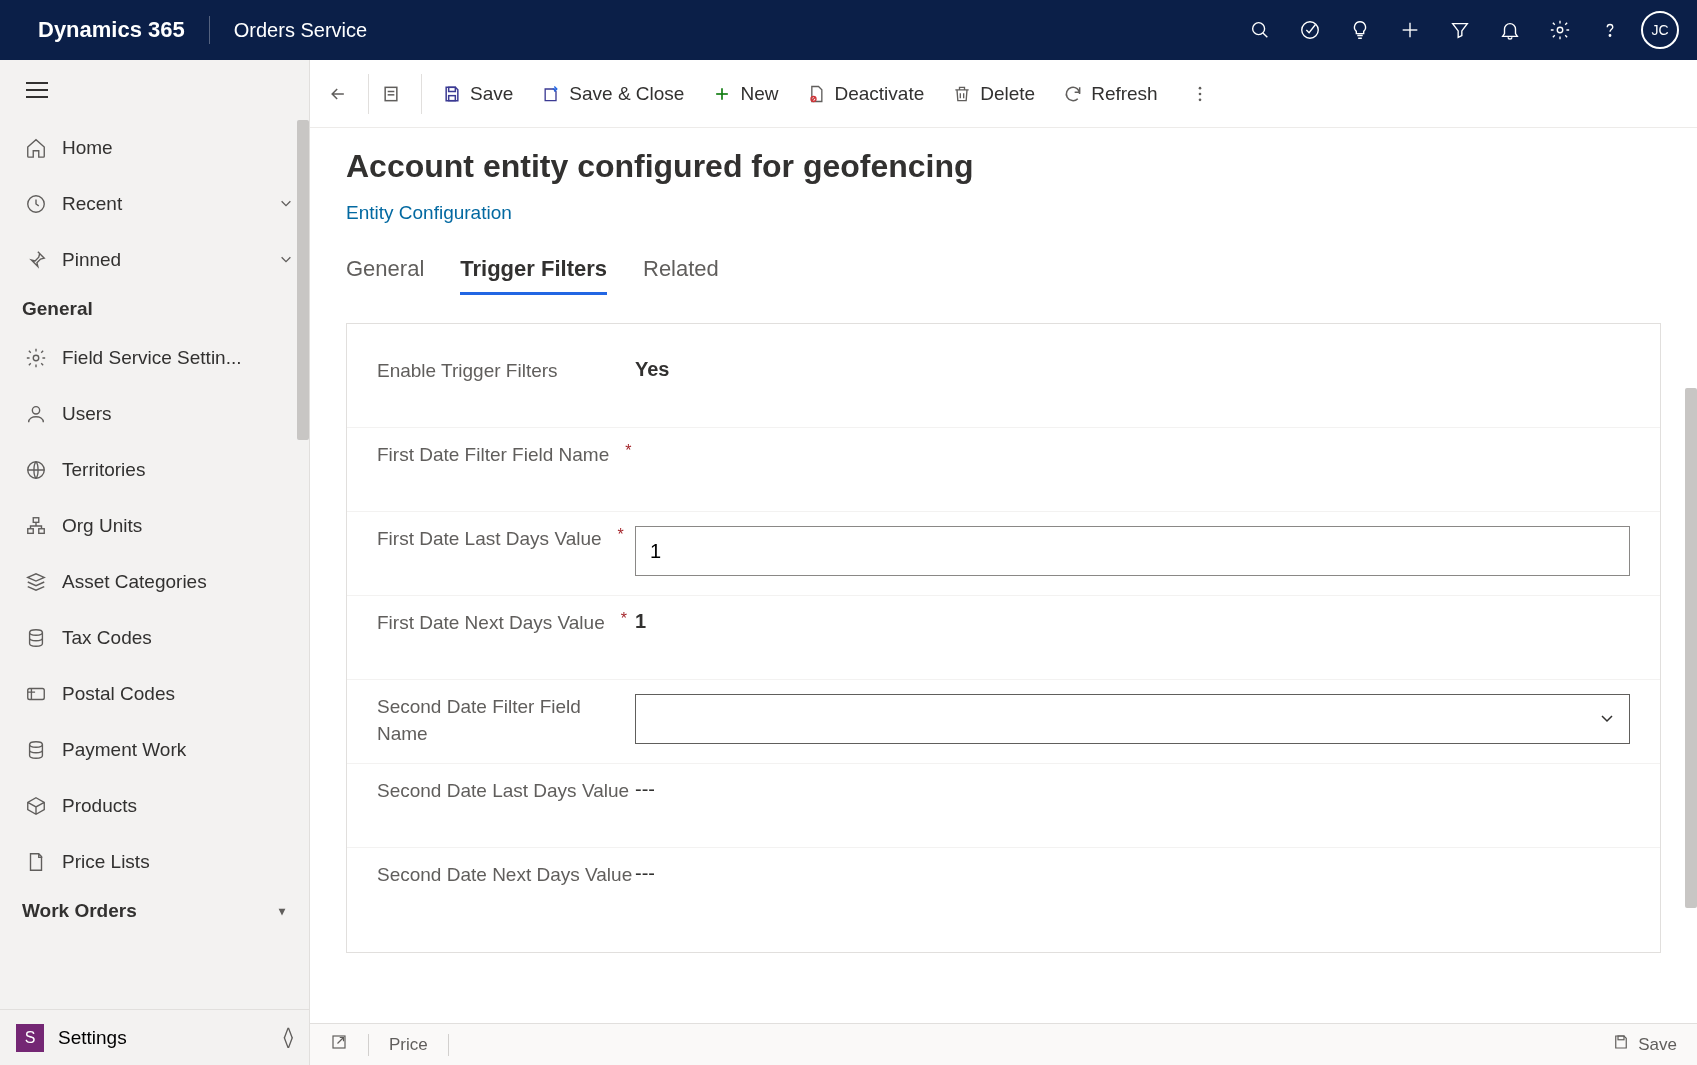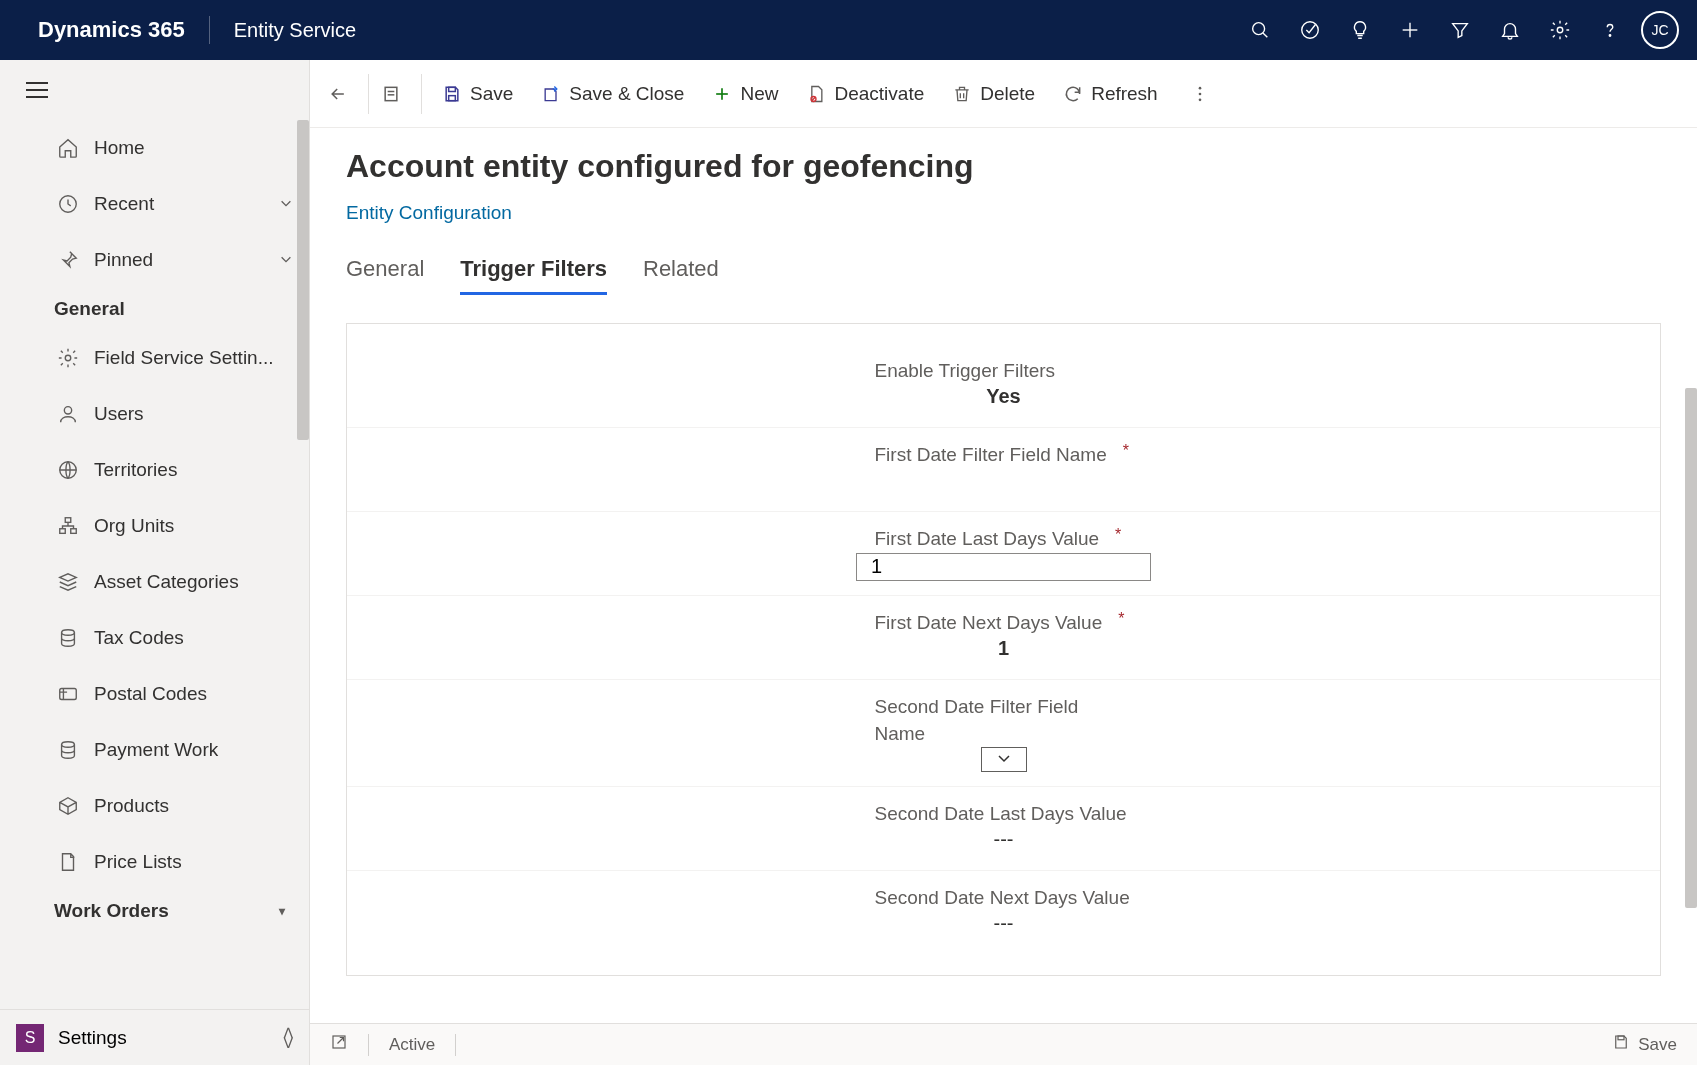--- a/index.html
+++ b/index.html
@@ -25,21 +25,21 @@
   background: #f3f2f1;
   border-right: 1px solid #e1dfdd;
   display: flex;
   flex-direction: column;
   position: relative;
 }
 .hamburger { height: 60px; display:flex; align-items:center; padding-left: 26px; cursor:pointer; }
 .hamburger div { width: 22px; height: 2px; background: #323130; position: relative; }
 .hamburger div::before, .hamburger div::after { content:''; position:absolute; left:0; width:22px; height:2px; background:#323130; }
 .hamburger div::before { top:-7px; } .hamburger div::after { top:7px; }
-.nav-scroll { flex:1; overflow:hidden; position:relative;padding-left:32px; }
+.nav-scroll { flex:1; overflow:hidden; position:relative; }
 .nav-item {
   height: 56px; display:flex; align-items:center; padding: 0 14px 0 24px; font-size: 19px; color:#323130; cursor:pointer;
 }
 .nav-icon { width: 24px; height:24px; margin-right: 14px; display:flex; align-items:center; justify-content:center; flex-shrink:0; }
 .nav-icon svg { width:22px; height:22px; fill:none; stroke:#605e5c; stroke-width:1.5; }
 .nav-label { flex:1; white-space:nowrap; overflow:hidden; text-overflow:ellipsis; }
 .nav-chevron { width:16px; }
 .section-header { font-size:19px; font-weight:600; color:#323130; padding: 10px 24px 10px 22px; }
 .scrollbar-stub { position:absolute; top:0; right:0; width:12px; height:320px; background:#c8c6c4; border-radius:2px; }
 .area-switch {
@@ -59,21 +59,21 @@
 .cmd-ico svg { width:20px; height:20px; }
 .cmd-icon-only { width:40px; justify-content:center; padding:0; }
 .page-body { flex:1; padding: 20px 36px 0 36px; overflow:hidden; position:relative; }
 .page-title { font-size: 32px; font-weight:600; color:#323130; }
 .page-subtitle { font-size:19px; color:#0369a1; margin-top:17px; }
 .tabrow { display:flex; gap: 36px; margin-top: 32px; }
 .tab { font-size:22px; color:#605e5c; padding-bottom:10px; cursor:pointer; }
 .tab.active { color:#323130; font-weight:600; border-bottom:3px solid #2266e3; }
 .form-card { border:1px solid #e1dfdd; margin-top:28px; padding: 20px 0; }
 .field-row {
-  display:flex; align-items:center; padding: 14px 30px; border-bottom:1px solid #f3f2f1; min-height:84px;flex-direction:column;
+  display:flex; align-items:flex-start; padding: 14px 30px; border-bottom:1px solid #f3f2f1; min-height:84px;
 }
 .field-row:last-child { border-bottom:none; }
 .field-label-wrap { width: 258px; display:flex; }
 .field-label { font-size:19px; color:#605e5c; line-height:1.4; }
 .field-req { color:#a4262c; margin-left:16px; }
 .field-value { flex:1; font-size:20px; color:#323130; }
 .field-value.bold { font-weight:600; }
 .select-box {
   flex:1; height:50px; border:1px solid #605e5c; display:flex; align-items:center; padding:0 14px; font-size:20px; font-weight:600; position:relative; cursor:pointer;
 }
@@ -88,21 +88,21 @@
 .status-sep { width:1px; height:22px; background:#d2d0ce; margin:0 20px; }
 .statusbar .save-right { margin-left:auto; display:flex; align-items:center; gap:8px; cursor:pointer; }
 .main-scroll-stub { position:absolute; right:0; top:260px; width:12px; height:520px; background:#c8c6c4; border-radius:2px; }
 </style>
 </head>
 <body>
 
 <div class="topbar">
   <div class="brand">Dynamics 365</div>
   <div class="brand-divider"></div>
-  <div class="app-name">Entity Service</div>
+  <div class="app-name">Orders Service</div>
   <div class="topbar-spacer"></div>
   <div class="top-icon">
       <svg viewBox="0 0 24 24">
         <circle cx="10.5" cy="10.5" r="6.5"></circle>
         <line x1="20" y1="20" x2="15.2" y2="15.2"></line>
       </svg>
     </div>
   <div class="top-icon">
       <svg viewBox="0 0 24 24">
         <circle cx="12" cy="12" r="9"></circle>
@@ -450,21 +450,21 @@
       </div>
       <div class="main-scroll-stub"></div>
     </div>
 
     <div class="statusbar">
       <span><svg width="18" height="18" viewBox="0 0 24 24" fill="none" stroke="#605e5c" stroke-width="1.6">
             <rect x="4" y="4" width="16" height="16"></rect>
             <path d="M10 14l8-8M13 6h5v5"></path>
           </svg></span>
       <div class="status-sep"></div>
-      <span>Active</span>
+      <span>Price</span>
       <div class="status-sep"></div>
       <div class="save-right">
         <span><svg width="18" height="18" viewBox="0 0 24 24" fill="none" stroke="#605e5c" stroke-width="1.6">
               <path d="M5 4h11l3 3v13H5z"></path>
               <rect x="8" y="4" width="8" height="5"></rect>
             </svg></span>
         <span>Save</span>
       </div>
     </div>
   </div>

